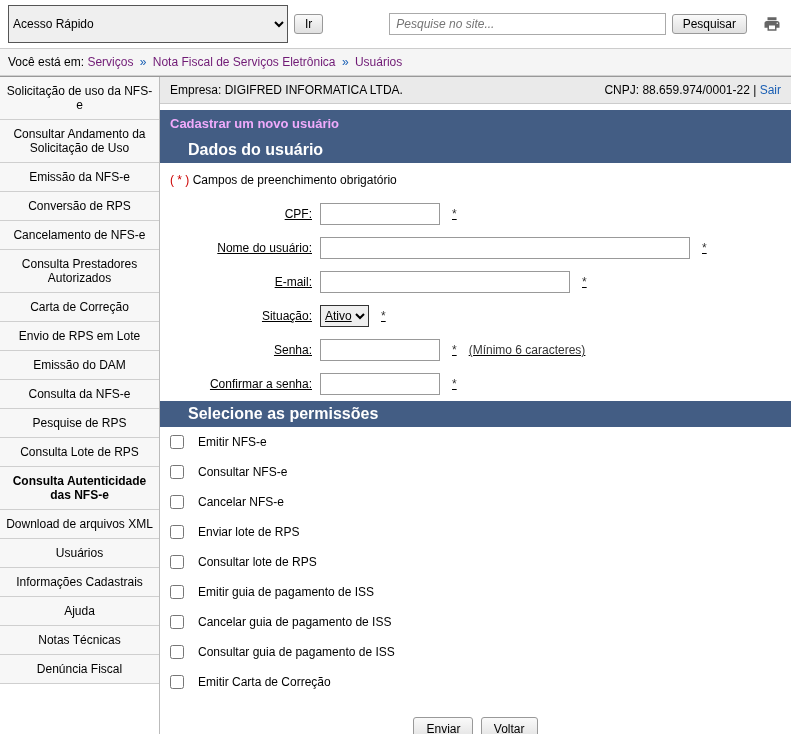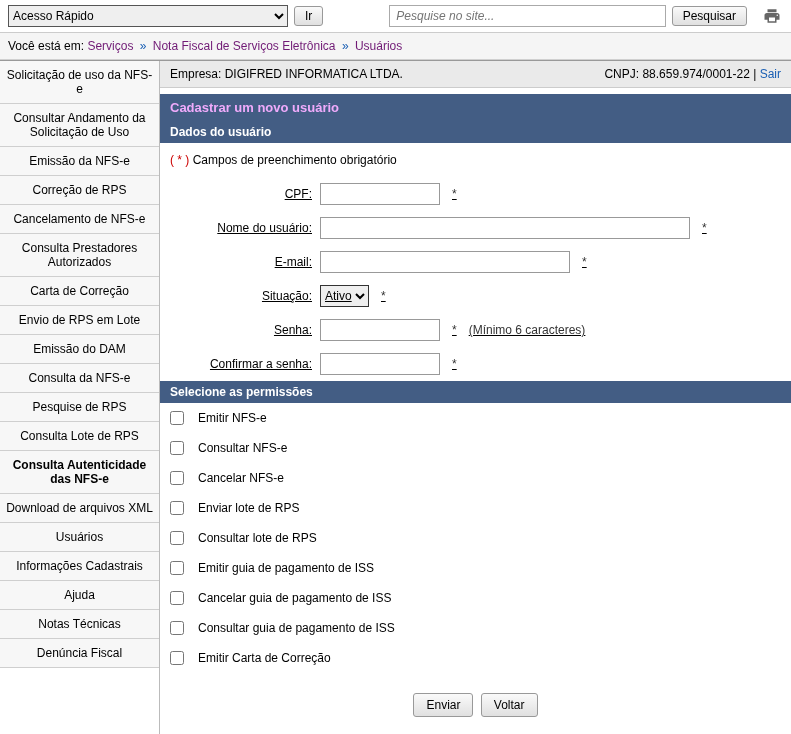--- a/index.html
+++ b/index.html
@@ -1,39 +1,39 @@
 <!DOCTYPE html>
 <html><head>
   <meta charset="utf-8">
   <style>
     * { box-sizing: border-box; margin: 0; padding: 0; }
     body { font-family: Arial, sans-serif; font-size: 12px; background: #fff; width: 791px; }
     
     .topbar { display: flex; align-items: center; padding: 5px 8px; border-bottom: 1px solid #ccc; gap: 6px; }
-    .quick-access { width: 280px; height: 22px; font-size: 12px; border: 1px solid #555; background: #efefef; }
+    .quick-access { width: 280px; height: 38px; font-size: 12px; border: 1px solid #555; background: #efefef; }
     .topbar-btn { padding: 2px 10px; font-size: 12px; background: linear-gradient(#fafafa,#e0e0e0); border: 1px solid #999; border-radius: 3px; cursor: pointer; height: 20px; }
     .search-input { flex: 1; height: 22px; padding: 2px 6px; font-size: 12px; border: 1px solid #aaa; color: #0f766e; font-style: italic; margin-left: 60px; }
     .print-icon { width: 22px; height: 22px; display: flex; align-items: center; justify-content: center; margin-left: 8px; cursor: pointer; }
     
     .breadcrumb { padding: 6px 8px; font-size: 12px; background: #f5f5f5; border-bottom: 1px solid #d0d0d0; }
     .breadcrumb a { color: #701a75; text-decoration: none; }
     .breadcrumb-sep { color: #1a5fb4; margin: 0 3px; }
     
     .main-area { display: flex; border-top: 1px solid #999; }
     
     .sidebar { width: 160px; flex-shrink: 0; border-right: 1px solid #bbb; }
     .sidebar-item { padding: 7px 6px; border-bottom: 1px solid #cfcfcf; text-align: center; font-size: 12px; cursor: pointer; background: #f7f7f7; }
     .sidebar-item.bold { font-weight: bold; }
     
     .content { flex: 1; }
     .company-row { display: flex; justify-content: space-between; padding: 6px 10px; font-size: 12px; border-bottom: 1px solid #ccc; background: #eaeaea; }
     .company-row a { color: #1a5fb4; text-decoration: none; }
     
     .panel-title { background: #435d84; color: #f0abfc; padding: 6px 10px; font-weight: bold; font-size: 13px; margin-top: 6px; }
-    .panel-subtitle { background: #435d84; color: #fff; padding: 4px 10px; font-weight: bold; font-size: 12px; }
+    .panel-subtitle { background: #435d84; color: #fff; padding: 4px 28px; font-weight: bold; font-size: 16px; }
     
     .info-note { padding: 10px; font-size: 12px; }
     .req { color: #c00; }
     
     .form-row { display: flex; align-items: center; padding: 6px 10px; text-decoration: underline; }
     .form-label { width: 150px; text-align: right; padding-right: 8px; font-size: 12px; }
     .form-input { height: 22px; border: 1px solid #999; padding: 2px 4px; font-size: 12px; }
     .input-cpf { width: 120px; }
     .input-nome { width: 370px; }
     .input-email { width: 250px; }
@@ -72,21 +72,21 @@
   <a href="#">Nota Fiscal de Serviços Eletrônica</a>
   <span class="breadcrumb-sep">»</span>
   <a href="#">Usuários</a>
 </div>
 
 <div class="main-area">
   <div class="sidebar" id="sidebar-container">
       <div class="sidebar-item">Solicitação de uso da NFS-e</div>
       <div class="sidebar-item">Consultar Andamento da Solicitação de Uso</div>
       <div class="sidebar-item">Emissão da NFS-e</div>
-      <div class="sidebar-item">Correção de RPS</div>
+      <div class="sidebar-item">Conversão de RPS</div>
       <div class="sidebar-item">Cancelamento de NFS-e</div>
       <div class="sidebar-item">Consulta Prestadores Autorizados</div>
       <div class="sidebar-item">Carta de Correção</div>
       <div class="sidebar-item">Envio de RPS em Lote</div>
       <div class="sidebar-item">Emissão do DAM</div>
       <div class="sidebar-item">Consulta da NFS-e</div>
       <div class="sidebar-item">Pesquise de RPS</div>
       <div class="sidebar-item">Consulta Lote de RPS</div>
       <div class="sidebar-item bold">Consulta Autenticidade das NFS-e</div>
       <div class="sidebar-item">Download de arquivos XML</div>

